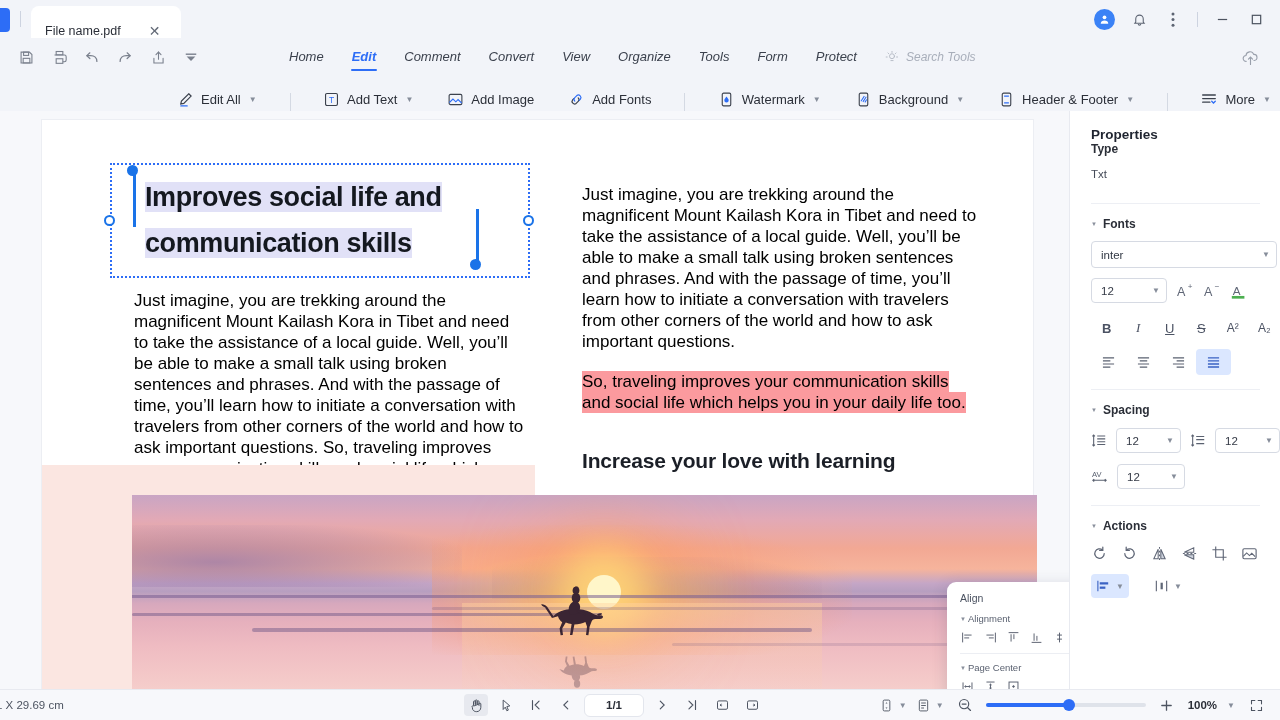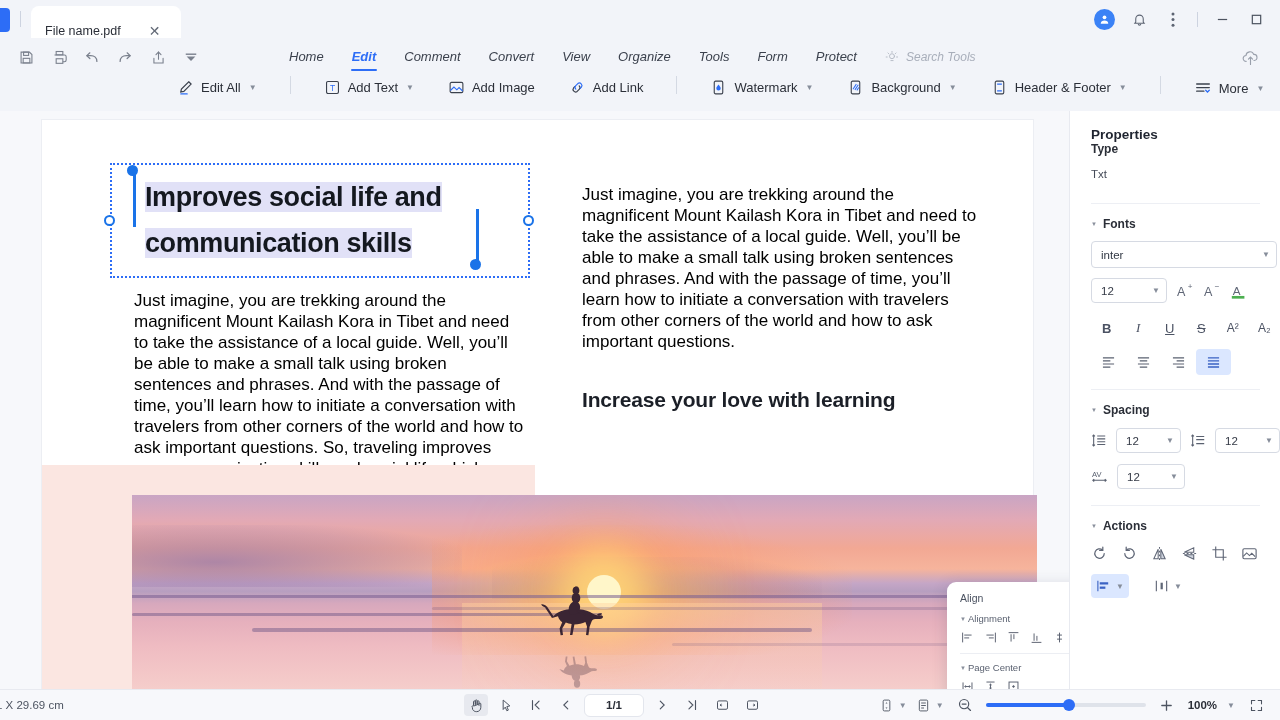--- a/index.html
+++ b/index.html
@@ -56,21 +56,21 @@
   .mtab.active::after {
     content: ""; position: absolute; left: 50%; transform: translateX(-50%);
     bottom: -3px; width: 26px; height: 2px; background: #2d6df6; border-radius: 2px;
   }
   .search-tools {
     display: flex; align-items: center; gap: 7px; margin-left: 14px;
     font-size: 12px; color: #a8aeba;
   }
   .cloud-up { margin-left: auto; padding-right: 20px; display:flex; cursor:pointer; }
 
-  .ribbon-row2 { height: 35px; display: flex; align-items: flex-start; padding-left: 168px; gap: 16px; }
+  .ribbon-row2 { height: 35px; display: flex; align-items: flex-end; padding-left: 168px; gap: 16px; }
   .rb {
     display: flex; align-items: center; gap: 7px; font-size: 13px; color: #2b2f38;
     padding: 3px 9px; cursor: pointer; white-space: nowrap;
   }
   .caret { font-size: 8px; color: #868d9a; margin-left: 1px; }
   .rb-sep { width: 1px; height: 18px; background: #d4d9e3; margin: 0 8px; }
 
   
   .doc-scroll {
     position: absolute; top: 111px; left: 0; width: 1069px; height: 578px;
@@ -381,21 +381,21 @@
         <span>Add Image</span>
       </div>
 
       <div class="rb">
         <span>
           <svg width="17" height="17" viewBox="0 0 20 20" fill="none" stroke="#3b414d" stroke-width="1.4" stroke-linecap="round">
               <path d="M12 8a3 3 0 010 4.2l-2.4 2.4a3 3 0 01-4.2-4.2l1.4-1.4"></path>
               <path d="M8 12a3 3 0 010-4.2l2.4-2.4a3 3 0 014.2 4.2l-1.4 1.4" stroke="#2d6df6"></path>
             </svg>
         </span>
-        <span>Add Link</span>
+        <span>Add Fonts</span>
       </div>
       <div class="rb-sep"></div>
 
       <div class="rb">
         <span>
           <svg width="17" height="17" viewBox="0 0 20 20" fill="none" stroke="#3b414d" stroke-width="1.3">
               <rect x="5" y="2.5" width="10" height="15" rx="1.6"></rect>
               <path d="M10 6.5c1.6 2 2.6 3.2 2.6 4.5a2.6 2.6 0 11-5.2 0c0-1.3 1-2.5 2.6-4.5z" fill="#2d6df6" stroke="none"></path>
             </svg>
         </span>
@@ -453,20 +453,23 @@
         <div class="handle-ring" style="left:-8px; top:50px;"></div>
         <div class="handle-ring" style="left:411px; top:50px;"></div>
       </div>
 
       <div class="col-left">
         <p class="body-par">Just imagine, you are trekking around the magnificent Mount Kailash Kora in Tibet and need to take the assistance of a local guide. Well, you’ll be able to make a small talk using broken sentences and phrases. And with the passage of time, you’ll learn how to initiate a conversation with travelers from other corners of the world and how to ask important questions. So, traveling improves your communication skills and social life which helps you in your daily life too.</p>
       </div>
 
       <div class="col-right">
         <p class="body-par">Just imagine, you are trekking around the magnificent Mount Kailash Kora in Tibet and need to take the assistance of a local guide. Well, you’ll be able to make a small talk using broken sentences and phrases. And with the passage of time, you’ll learn how to initiate a conversation with travelers from other corners of the world and how to ask important questions.</p>
+        <p class="body-par" style="margin-top:19px;">
+          <span class="hl-pink">So, traveling improves your communication skills and social life which helps you in your daily life too.</span>
+        </p>
         <h2 class="h2-doc" style="margin-top:36px;">Increase your love with learning</h2>
       </div>
 
       <div class="photo-bg"></div>
       <div class="photo">
         <div class="cloud-band"></div>
         <div class="mountain"></div>
         <div class="sunglow"></div>
         <div class="sun"></div>
         <div class="horizon"></div>

